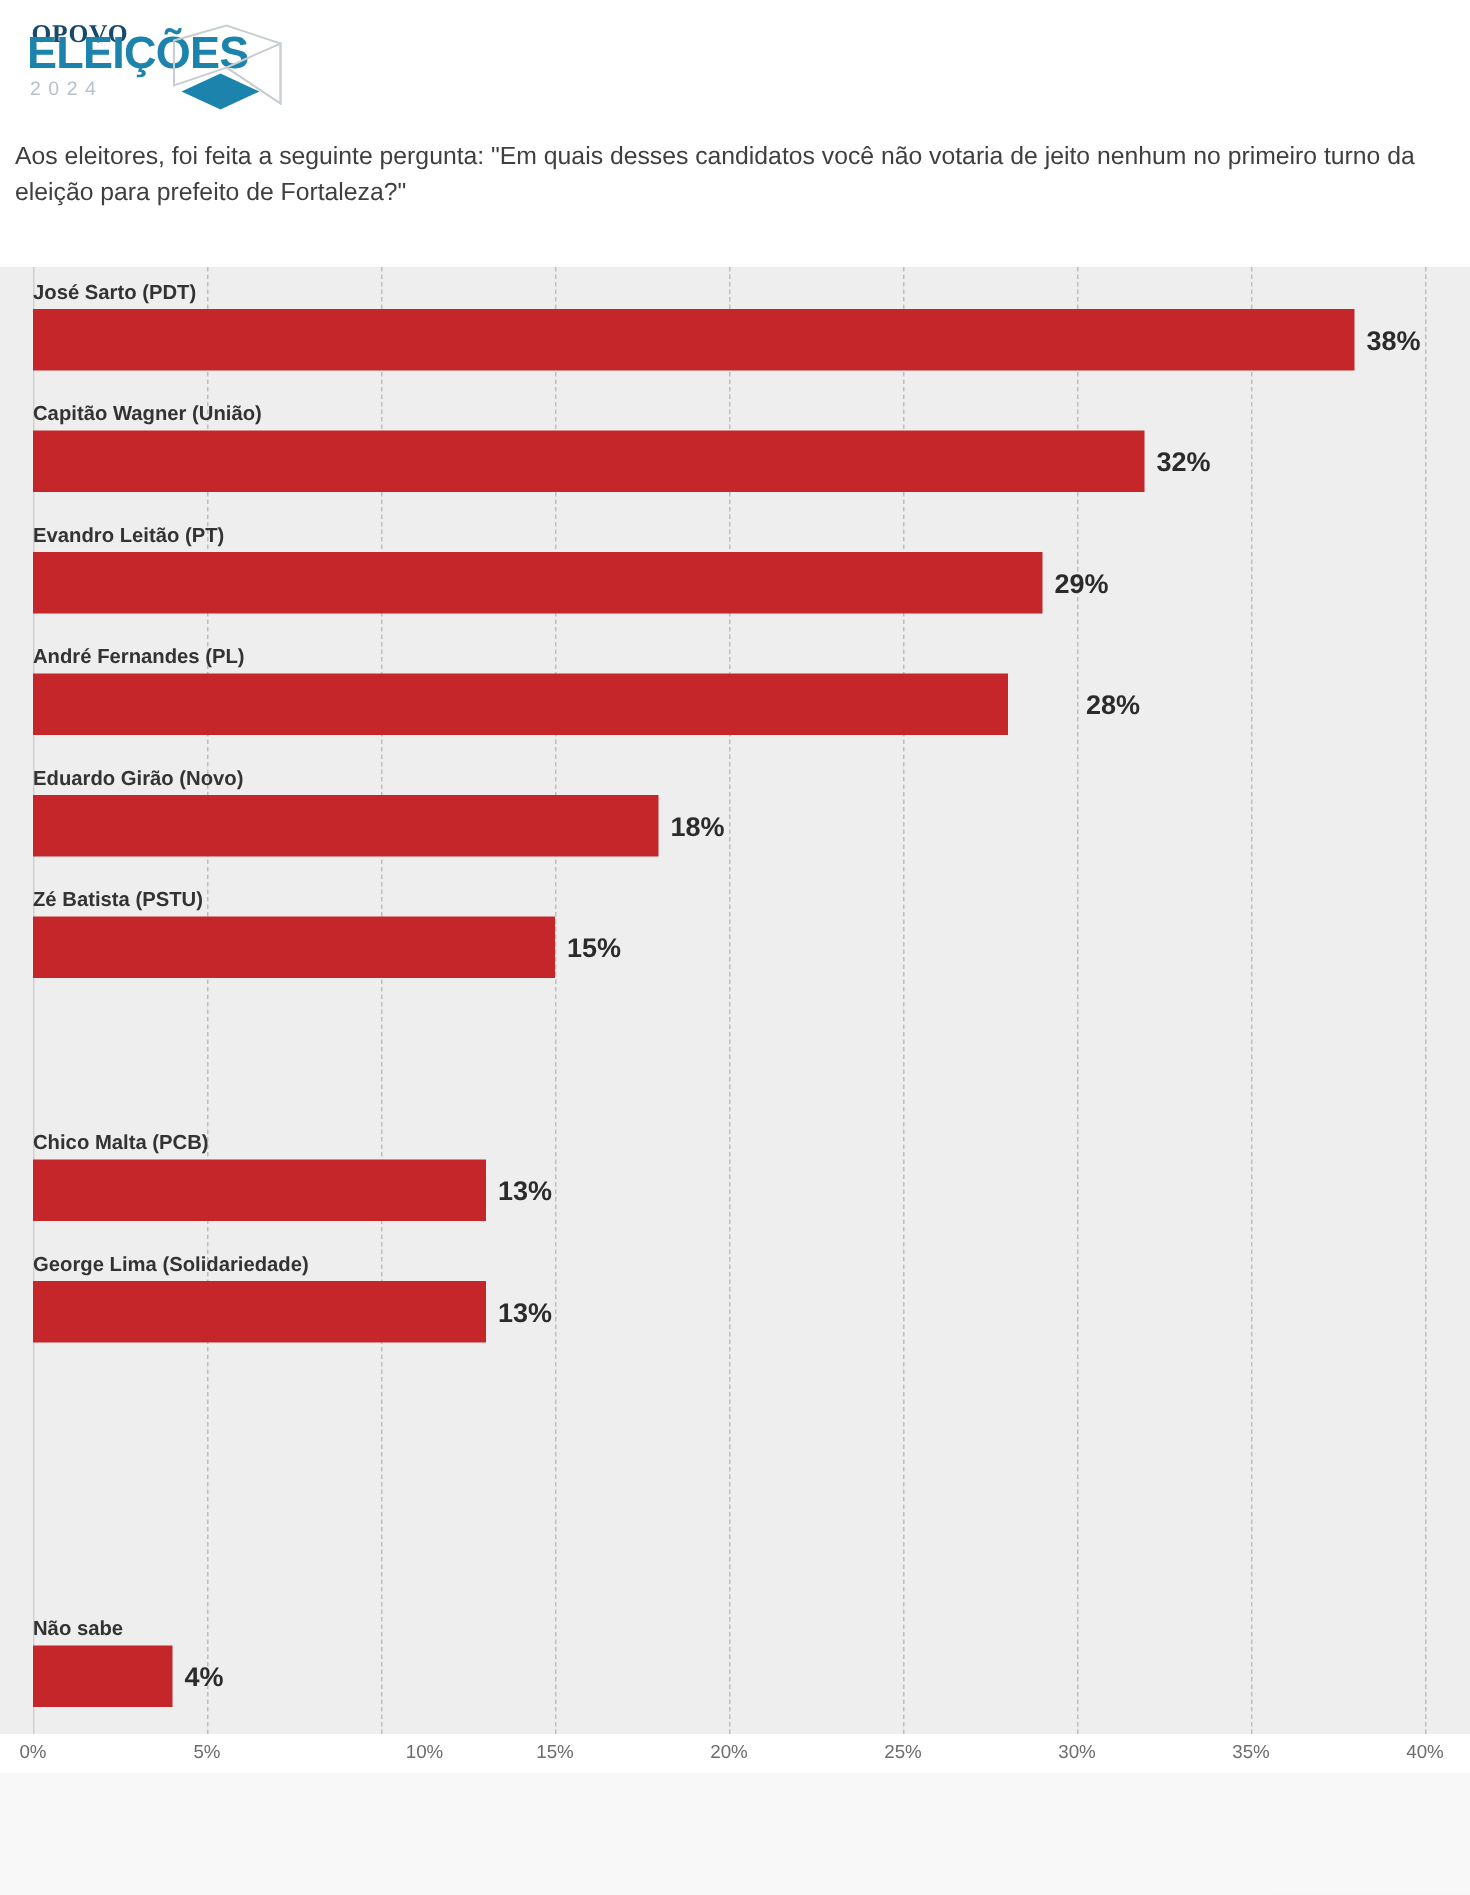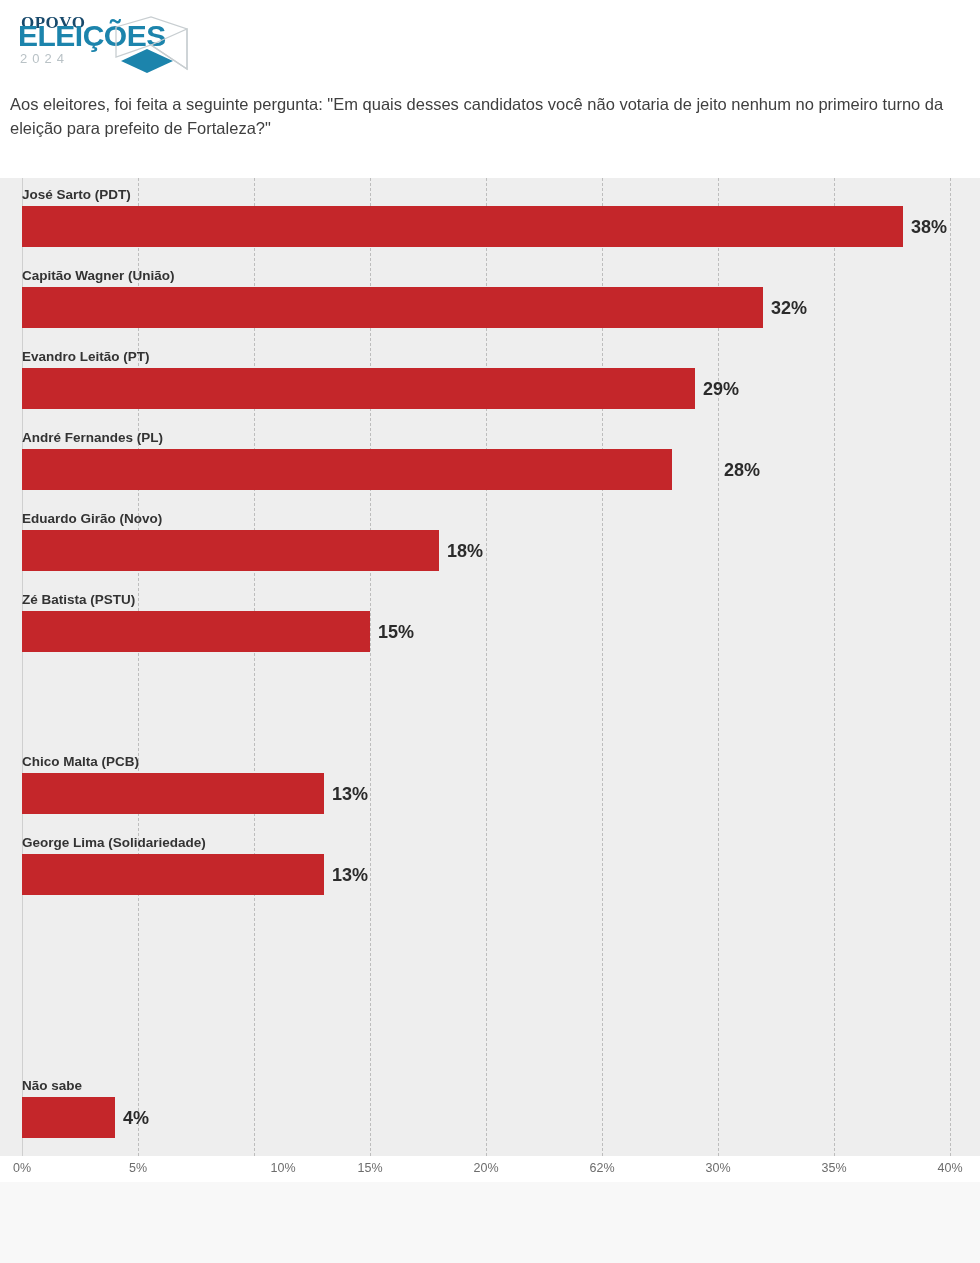--- a/index.html
+++ b/index.html
@@ -238,18 +238,18 @@
       </div>
     </div>
 </div>
 
 <div id="axis">
     <div class="tick-label" style="left: 22px;">0%</div>
     <div class="tick-label" style="left: 138px;">5%</div>
     <div class="tick-label" style="left: 254px; margin-left: 29px;">10%</div>
     <div class="tick-label" style="left: 370px;">15%</div>
     <div class="tick-label" style="left: 486px;">20%</div>
-    <div class="tick-label" style="left: 602px;">62%</div>
+    <div class="tick-label" style="left: 602px;">25%</div>
     <div class="tick-label" style="left: 718px;">30%</div>
     <div class="tick-label" style="left: 834px;">35%</div>
     <div class="tick-label" style="left: 950px;">40%</div>
   </div>
 <div id="footer-band"></div>
 
 </body></html>

